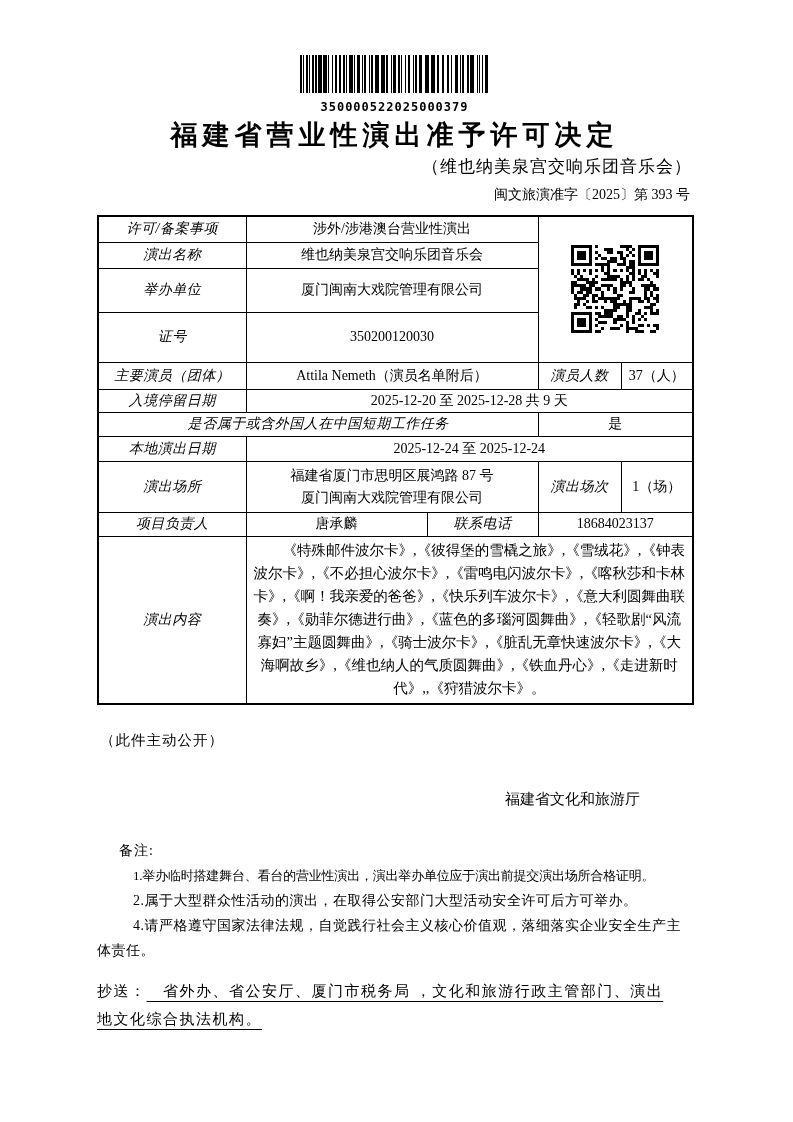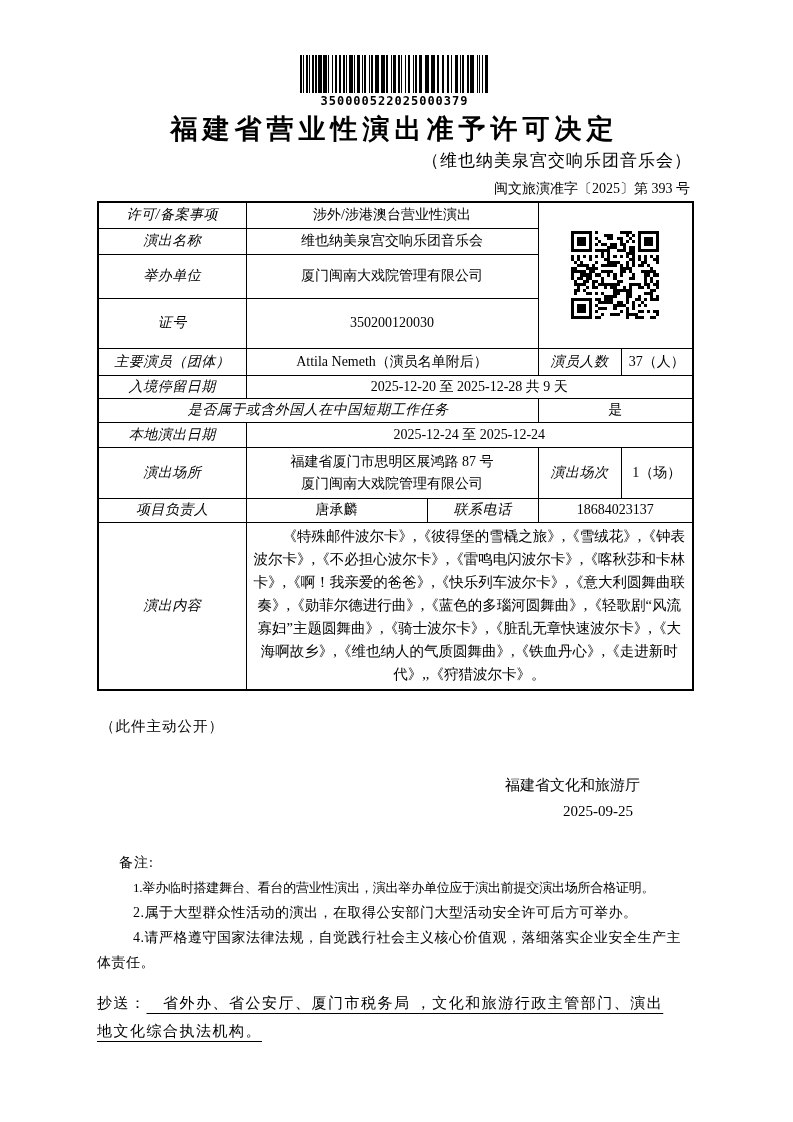--- a/index.html
+++ b/index.html
@@ -10,28 +10,28 @@
     font-family:"Liberation Serif","DejaVu Serif",serif;
     overflow:hidden;
   }
   .doc{position:absolute;left:97px;top:0;width:595px;}
 
   
   .barcode-wrap{margin-top:55px;text-align:center;}
   .barcode-wrap svg{display:block;margin:0 auto;}
   .barcode-number{
     font-family:"DejaVu Sans Mono","Liberation Mono",monospace;
-    font-weight:bold;font-size:12px;letter-spacing:1px;margin-top:1px;
+    font-weight:bold;font-size:12px;letter-spacing:1px;margin-top:7px;
   }
   .title{
     text-align:center;font-size:27px;font-weight:bold;
     letter-spacing:5px;margin-top:6px;line-height:30px;
   }
   .subtitle{text-align:right;font-size:17px;margin-top:5px;letter-spacing:1px;}
-  .doc-number{text-align:right;font-size:14px;margin-top:8px;margin-bottom:3px;padding-right:2px;}
+  .doc-number{text-align:right;font-size:14px;margin-top:8px;margin-bottom:11px;padding-right:2px;}
 
   
   table.permit{
     width:595px;border-collapse:collapse;table-layout:fixed;
     font-size:14px;border:2px solid #000;
   }
   table.permit td{
     border:1.5px solid #000;text-align:center;vertical-align:middle;
     padding:1px 4px;overflow:hidden;
   }
@@ -580,21 +580,20 @@
         <td class="lbl">演出内容</td>
         <td colspan="4" class="content-cell">《特殊邮件波尔卡》,《彼得堡的雪橇之旅》,《雪绒花》,《钟表波尔卡》,《不必担心波尔卡》,《雷鸣电闪波尔卡》,《喀秋莎和卡林卡》,《啊！我亲爱的爸爸》,《快乐列车波尔卡》,《意大利圆舞曲联奏》,《勋菲尔德进行曲》,《蓝色的多瑙河圆舞曲》,《轻歌剧“风流寡妇”主题圆舞曲》,《骑士波尔卡》,《脏乱无章快速波尔卡》,《大海啊故乡》,《维也纳人的气质圆舞曲》,《铁血丹心》,《走进新时代》,,《狩猎波尔卡》。</td>
       </tr>
     </tbody>
       </table>
 
     <div class="public-note">（此件主动公开）</div>
 
     <div class="issuer-block">
       <div>福建省文化和旅游厅</div>
-      <div class="issue-date">2025-09-25</div>
     </div>
 
     <div class="remarks">
       <div class="remarks-label">备注:</div>
       <div class="remark-item remark-1">1.举办临时搭建舞台、看台的营业性演出，演出举办单位应于演出前提交演出场所合格证明。</div>
       <div class="remark-item remark-2">2.属于大型群众性活动的演出，在取得公安部门大型活动安全许可后方可举办。</div>
       <div class="remark-item remark-3">4.请严格遵守国家法律法规，自觉践行社会主义核心价值观，落细落实企业安全生产主体责任。</div>
     </div>
 
     <div class="cc-block"><span>抄送：</span><span class="cc-underline">　省外办、省公安厅、厦门市税务局 ，文化和旅游行政主管部门、演出</span><div><span class="cc-underline">地文化综合执法机构。</span></div></div>

